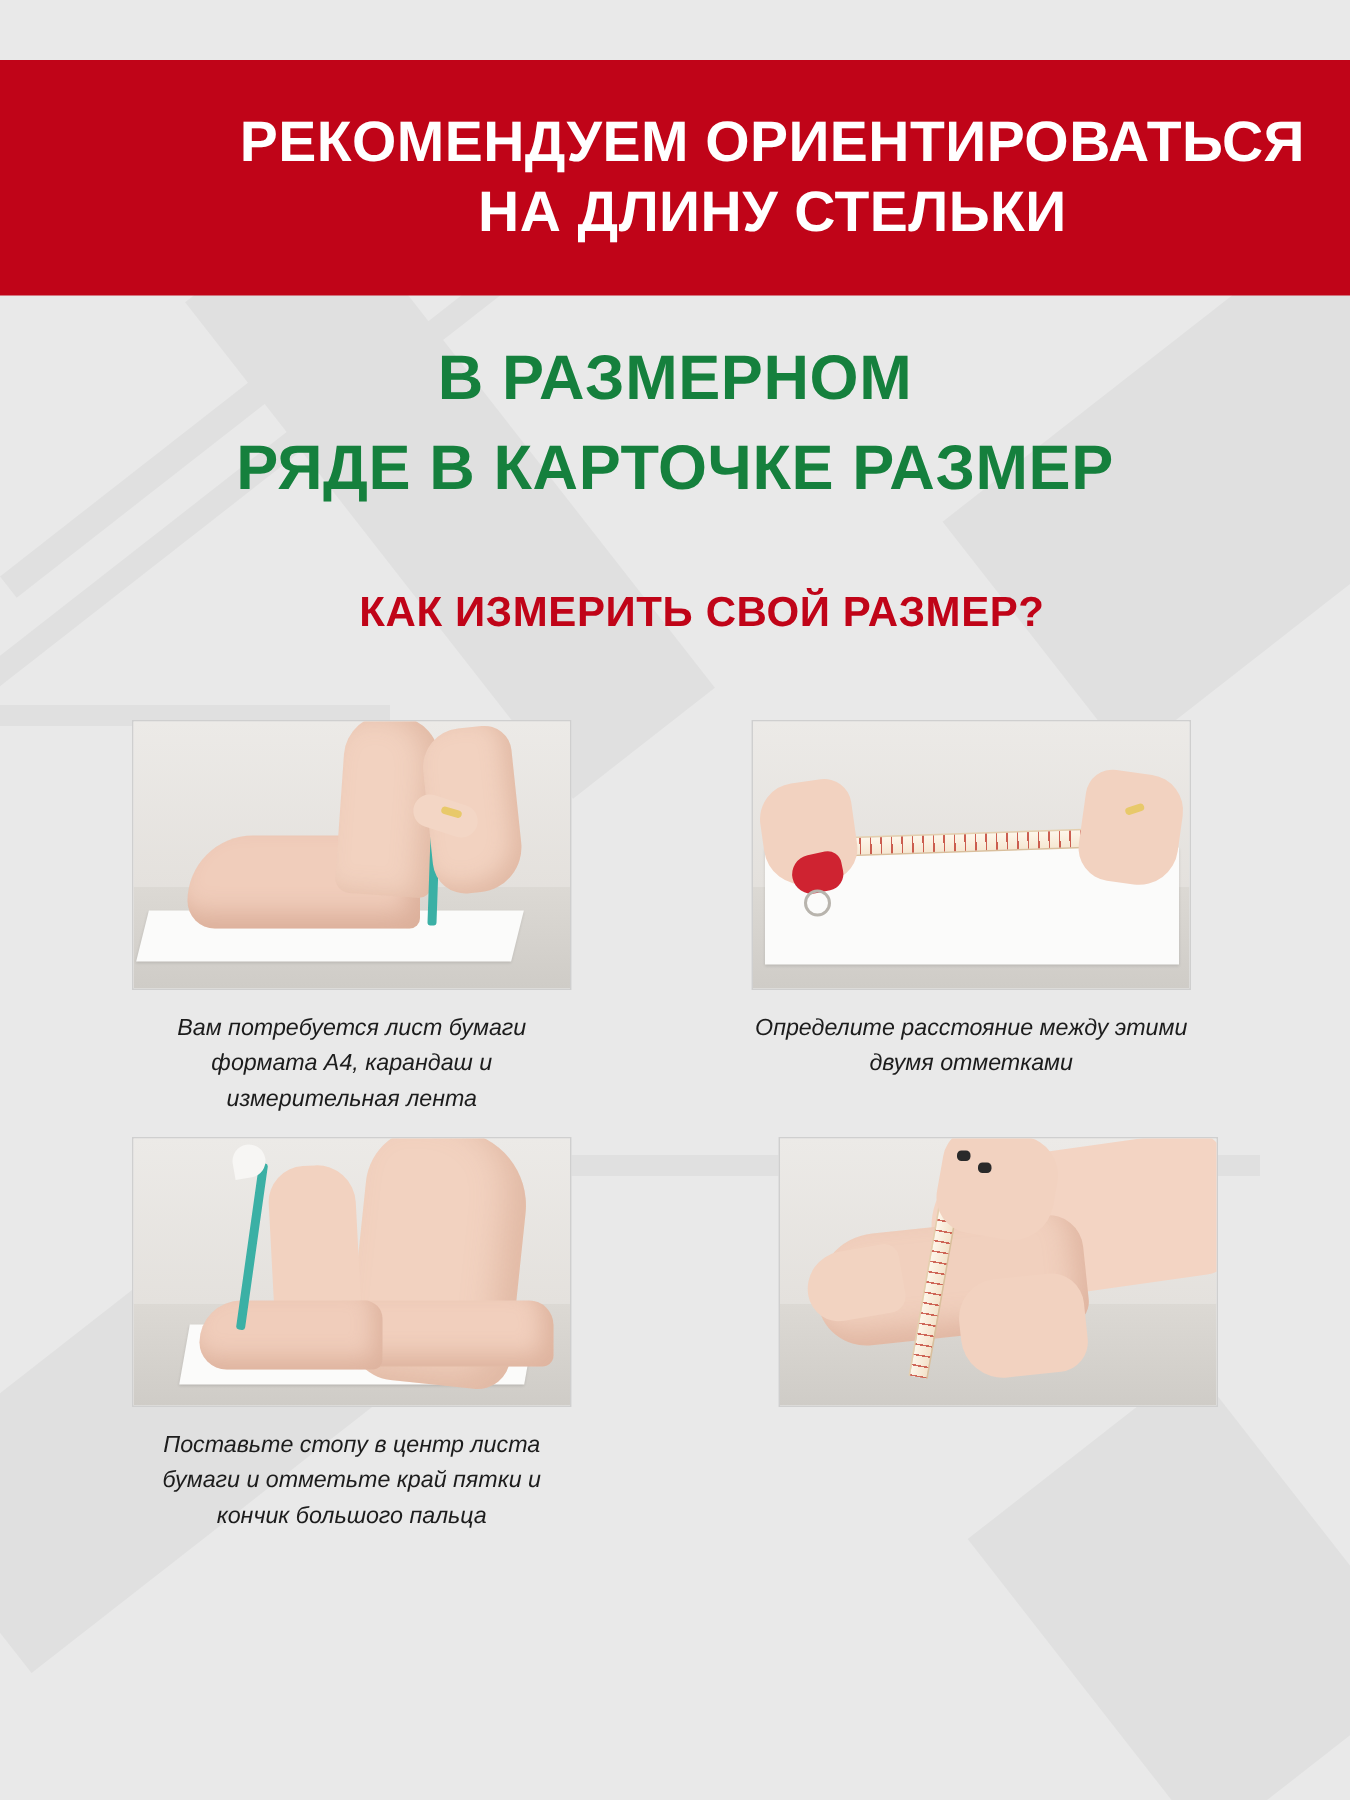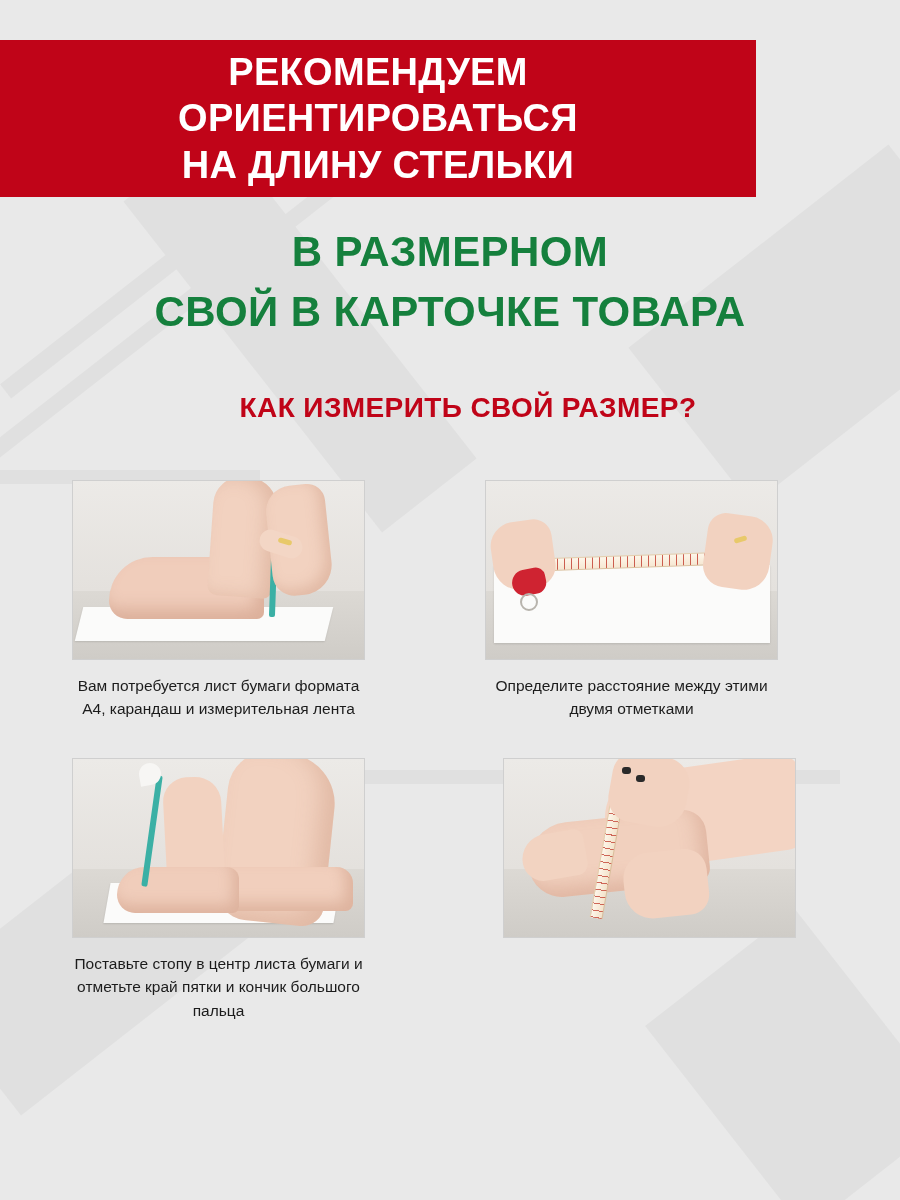--- a/index.html
+++ b/index.html
@@ -28,21 +28,21 @@
   .sh4 { width: 300px; height: 160px; left: -60px; top: 880px; background: #e2e2e2; transform: rotate(-38deg); }
   .sh5 { width: 700px; height: 14px; left: 140px; top: 770px; background: #dedede; }
   .sh6 { width: 260px; height: 14px; left: 0px; top: 470px; background: #dedede; }
   .sh7 { width: 190px; height: 260px; left: 705px; top: 940px; background: #e3e3e3; transform: rotate(-38deg); }
   .sh8 { width: 120px; height: 420px; left: 240px; top: 120px; background: #e4e4e4; transform: rotate(-38deg); }
 
   
   .banner {
     position: absolute;
     left: 0; top: 40px;
-    width: 756px; height: 157px;
+    width: 900px; height: 157px;
     background: #c00418;
     display: flex; align-items: center; justify-content: flex-end;
     z-index: 3;
   }
   .banner-text {
     color: #ffffff;
     font-size: 38px;
     font-weight: bold;
     line-height: 1.22;
     text-align: center;
@@ -74,27 +74,28 @@
     font-size: 28px;
     font-weight: bold;
     letter-spacing: 0.4px;
     z-index: 3;
     padding-left: 36px;
   }
 
   
   .steps {
     position: absolute;
-    left: 72px; top: 480px;
+    left: 88px; top: 480px;
     width: 724px;
     z-index: 3;
     display: grid;
     grid-template-columns: 293px 1fr;
     column-gap: 120px;
     row-gap: 0px;
+    font-style: italic;
   }
   .step { width: 293px; }
   .step.right { justify-self: end; }
   .photo {
     width: 293px; height: 180px;
     border: 1px solid #cfcfcf;
     position: relative;
     overflow: hidden;
     background: #f2f1ef;
   }
@@ -274,21 +275,21 @@
 
   <div class="banner">
     <div class="banner-text">
       <div>РЕКОМЕНДУЕМ ОРИЕНТИРОВАТЬСЯ</div>
       <div>НА ДЛИНУ СТЕЛЬКИ</div>
     </div>
   </div>
 
   <div class="headline">
     <div class="l1">В РАЗМЕРНОМ</div>
-    <div class="l2">СВОЙ В КАРТОЧКЕ ТОВАРА</div>
+    <div class="l2">РЯДЕ В КАРТОЧКЕ РАЗМЕР</div>
   </div>
 
   <div class="subhead">КАК ИЗМЕРИТЬ СВОЙ РАЗМЕР?</div>
 
   <div class="steps">
 
     <div class="step">
       <div class="photo p1">
         <div class="ph-bg-top"></div>
           <div class="ph-bg-bot"></div>

